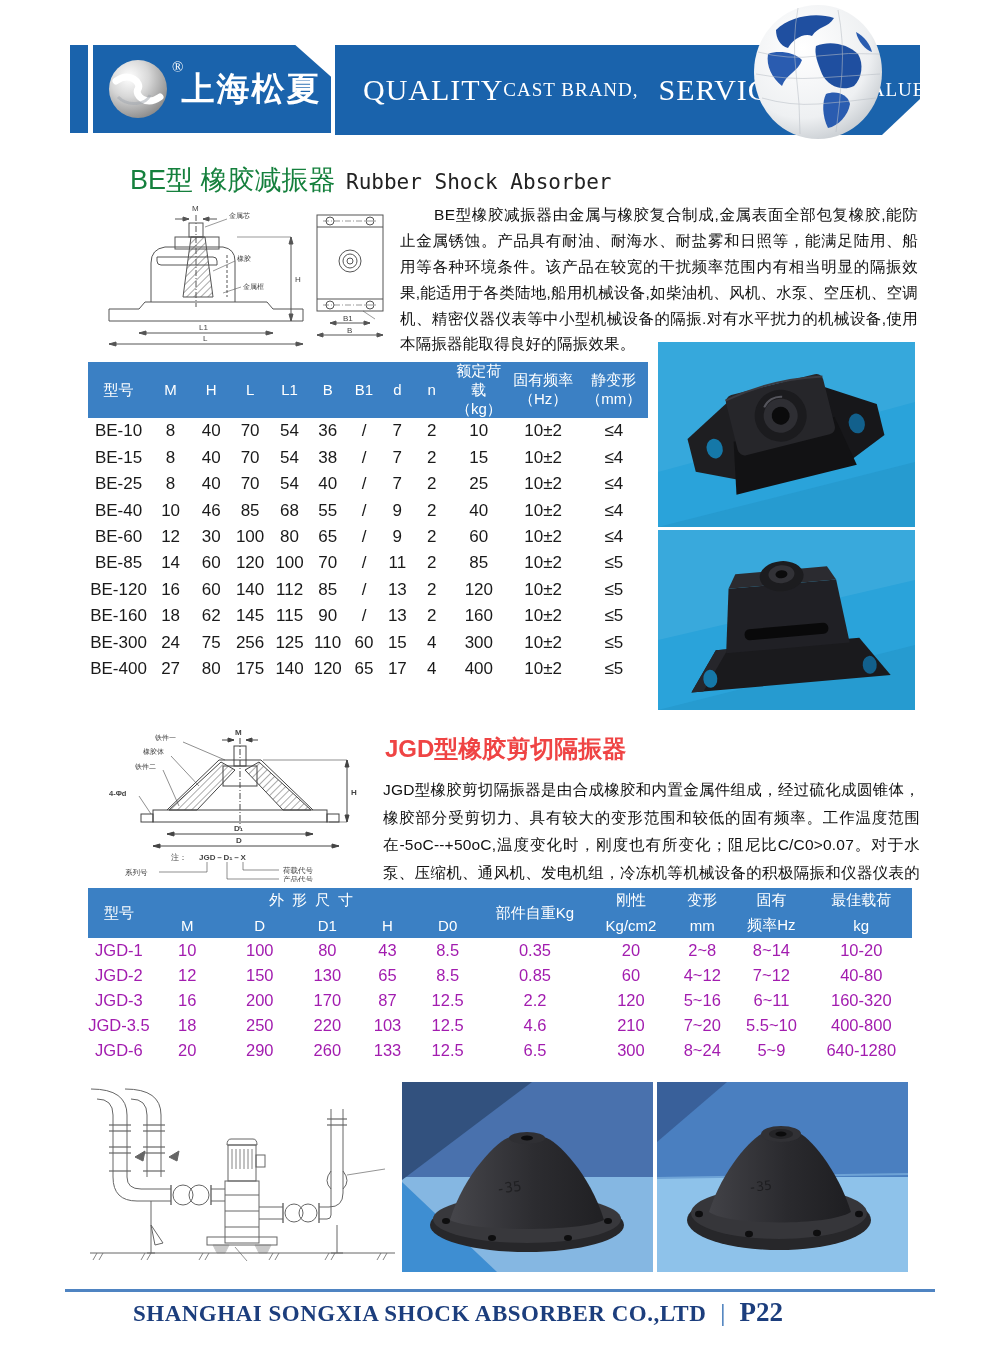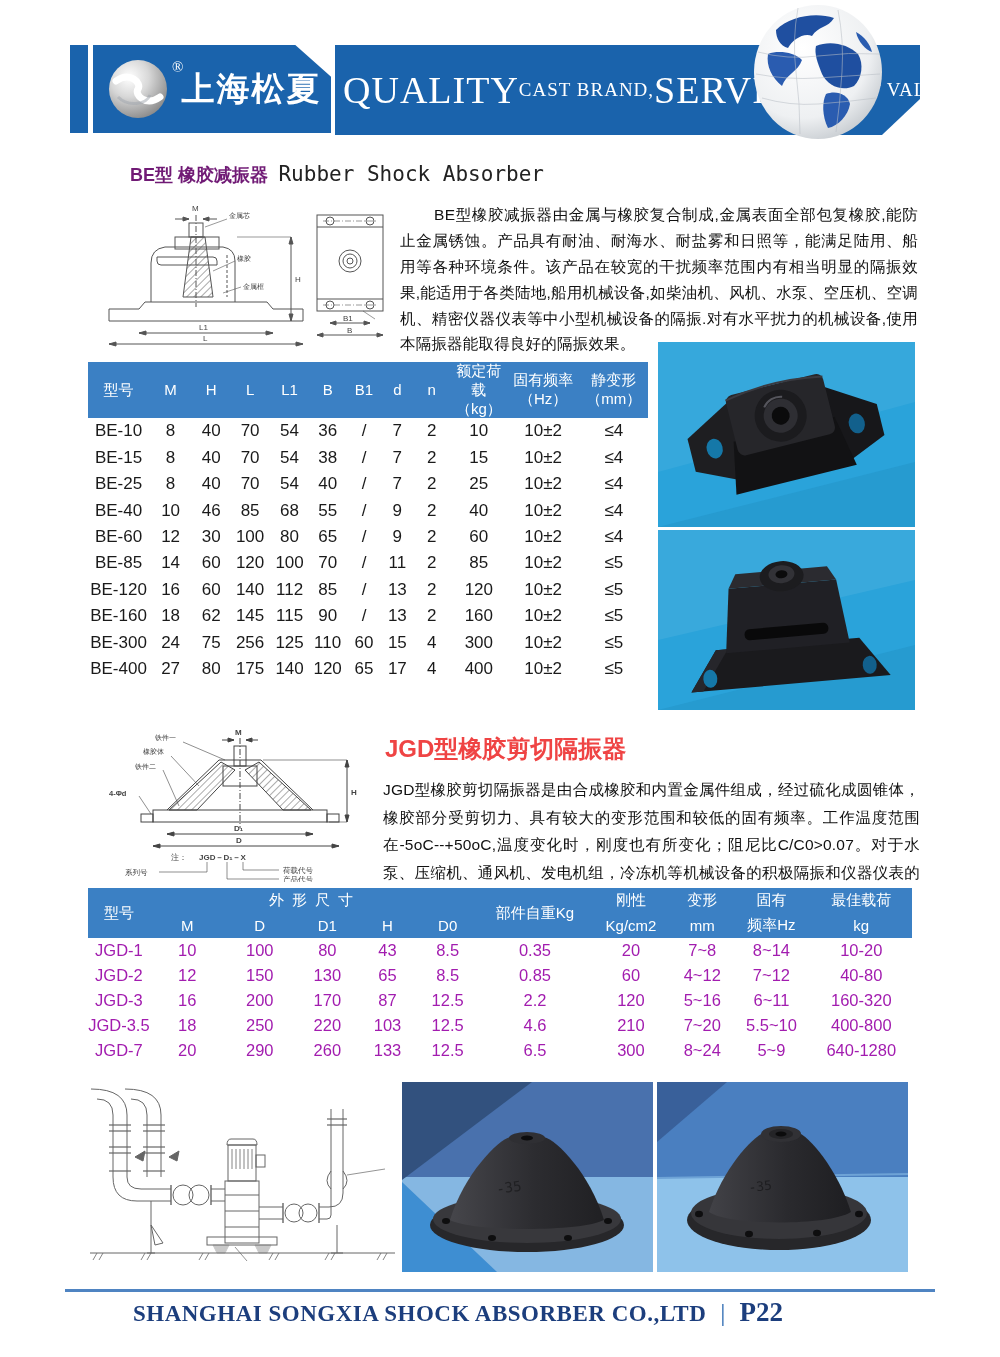--- a/index.html
+++ b/index.html
@@ -11,27 +11,27 @@
   .logo-box { position:absolute; left:93px; top:45px; width:238px; height:88px; background:#1a63ac;
               clip-path:polygon(0 0, 85% 0, 100% 36%, 100% 100%, 0 100%);
               display:flex; align-items:center; padding-left:13px; }
   .logo-sphere { width:64px; height:64px; flex:0 0 auto; }
   .logo-reg { color:#fff; font-size:15px; position:relative; top:-22px; left:2px; font-family:"Liberation Serif",serif; }
   .logo-text { color:#fff; font-size:33px; font-weight:bold; letter-spacing:2px; white-space:nowrap; }
   .banner { position:absolute; left:335px; top:45px; width:585px; height:90px; background:#1a63ac;
             clip-path:polygon(0 0, 100% 0, 100% 60%, 93.5% 100%, 0 100%);
             display:flex; align-items:center; padding-left:8px; color:#fff;
             font-family:"Liberation Serif", serif; white-space:nowrap; }
-  .slogan-big { font-size:38px; letter-spacing:1px; }
+  .slogan-big { font-size:30px; letter-spacing:1px;margin-left:20px; }
   .slogan-small { font-size:19px; letter-spacing:1px; }
   .globe { position:absolute; left:738px; top:2px; width:160px; height:140px; }
 
   
   .be-title { position:absolute; left:130px; top:162px; white-space:nowrap; }
-  .be-title-cn { font-size:18px; font-weight:bold; color:#701a75; }
+  .be-title-cn { font-size:27px; font-weight:normal; color:#15803d; }
   .be-title-en { font-size:21px; color:#222; font-family:"DejaVu Sans Mono", monospace; margin-left:6px; }
   .be-drawing { position:absolute; left:95px; top:197px; width:292px; height:150px; }
   .be-desc { position:absolute; left:400px; top:202px; width:518px; font-size:15.5px; line-height:1.67;
              color:#111; text-align:justify; text-indent:2.2em; letter-spacing:0.2px; }
 
   table { border-collapse:collapse; table-layout:fixed; }
   th, td { text-align:center; vertical-align:middle; overflow:hidden; }
   thead th { background:#3b80c4; color:#fff; font-weight:normal; white-space:pre-line; }
 
   .be-table { position:absolute; left:88px; top:362px; width:560px; }
@@ -522,21 +522,21 @@
       <tbody>
         <tr>
           <td>JGD-1</td>
           <td>10</td>
           <td>100</td>
           <td>80</td>
           <td>43</td>
           <td>8.5</td>
           <td>0.35</td>
           <td>20</td>
-          <td>7~8</td>
+          <td>2~8</td>
           <td>8~14</td>
           <td>10-20</td>
         </tr>
         <tr>
           <td>JGD-2</td>
           <td>12</td>
           <td>150</td>
           <td>130</td>
           <td>65</td>
           <td>8.5</td>
@@ -566,21 +566,21 @@
           <td>220</td>
           <td>103</td>
           <td>12.5</td>
           <td>4.6</td>
           <td>210</td>
           <td>7~20</td>
           <td>5.5~10</td>
           <td>400-800</td>
         </tr>
         <tr>
-          <td>JGD-7</td>
+          <td>JGD-6</td>
           <td>20</td>
           <td>290</td>
           <td>260</td>
           <td>133</td>
           <td>12.5</td>
           <td>6.5</td>
           <td>300</td>
           <td>8~24</td>
           <td>5~9</td>
           <td>640-1280</td>

